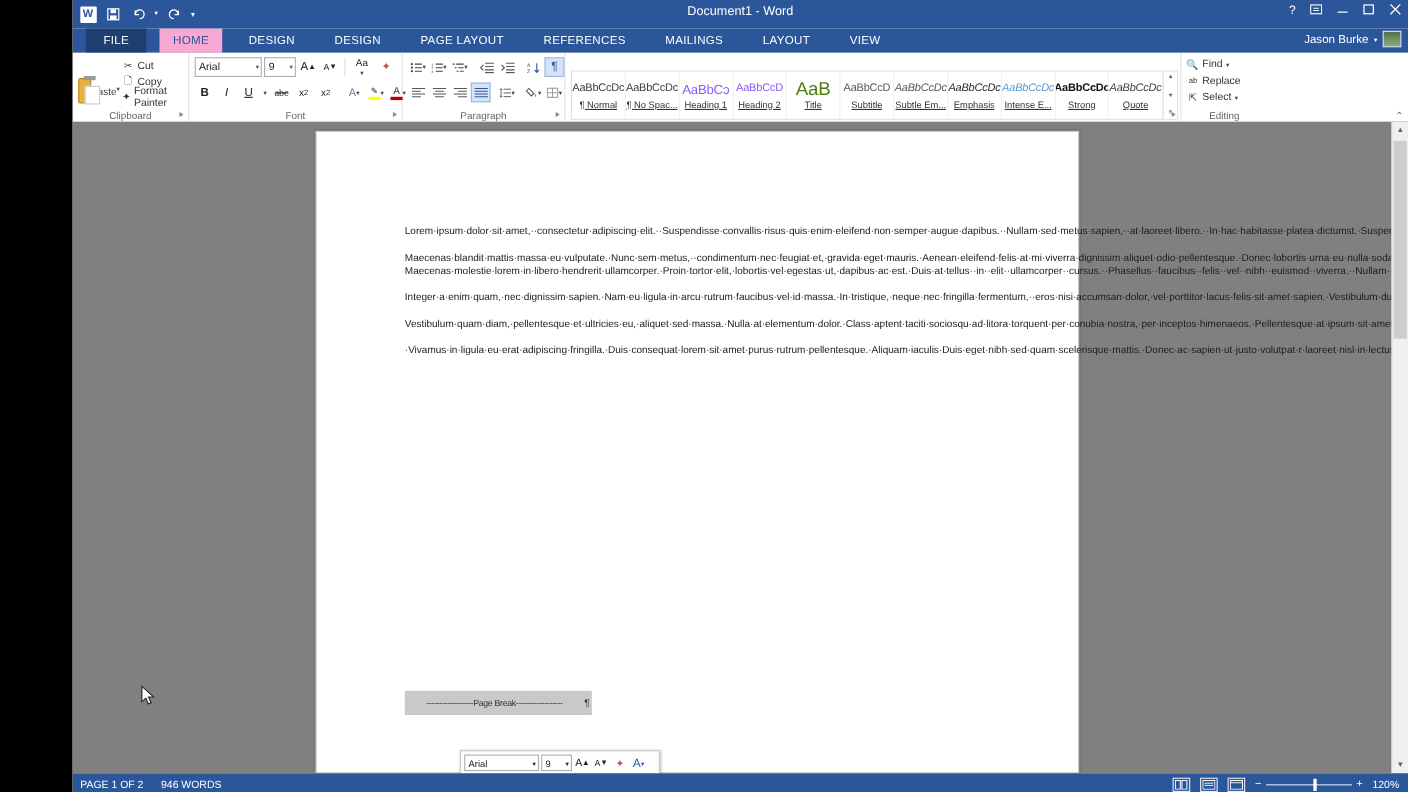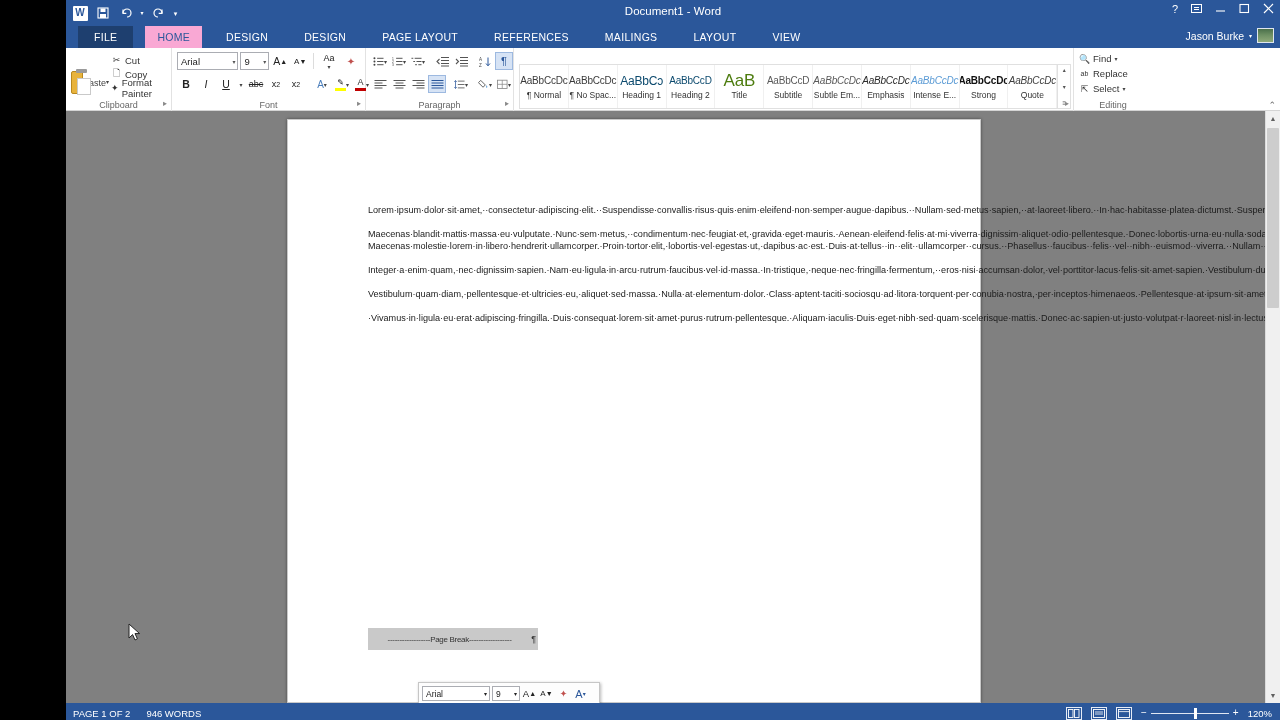--- a/index.html
+++ b/index.html
@@ -149,21 +149,21 @@
     min-width: 18px; height: 18px;
     display: flex; align-items: center; justify-content: center;
     font-size: 10.5px; color: #222; border: 1px solid transparent;
     padding: 0 1px;
   }
   .btn.wide { min-width: 22px; flex-direction: column; }
   .btn.active { background: #d6e3f5; border-color: #9db9e0; }
   .sep { width: 1px; height: 16px; background: #dcdcdc; margin: 0 2px; }
   .sup { font-size: 7px; vertical-align: super; }
   .sub { font-size: 7px; vertical-align: sub; }
-  .strike { text-decoration: line-through; font-size: 9px; }
+  .strike { text-decoration: line-through; font-size: 9px; font-family: Liberation Serif, serif; }
   .ul-u { text-decoration: underline; }
   .caret-sm { font-size: 6px; color: #444; margin-left: 0px; }
   .hl-bar { display:block; width: 11px; height: 3px; background: #ffff00; margin-top: 1px; }
   .fc-bar { display:block; width: 11px; height: 3px; background: #c00000; margin-top: 1px; }
 
   
   .paragrp { width: 148px; }
   .p-row { display: flex; align-items: center; gap: 1px; height: 20px; }
 
   
@@ -177,23 +177,23 @@
     width: 50px; border-right: 1px solid #f0f0f0;
     display: flex; flex-direction: column; align-items: center; justify-content: center;
     overflow: hidden;
   }
   .style-preview {
     font-size: 10px; color: #3b3b3b; white-space: nowrap;
     line-height: 14px; letter-spacing: -.2px;
   }
   .style-name {
     font-size: 8.5px; color: #333; white-space: nowrap;
-    margin-top: 2px; overflow: hidden; max-width: 48px; text-align: center;
-  }
-  .sp-heading { color: #0c4a6e; font-size: 12px; }
+    margin-top: 2px; overflow: hidden; max-width: 48px; text-align: center; text-decoration: underline;
+  }
+  .sp-heading { color: #8b5cf6; font-size: 12px; }
   .sp-title { color: #4d7c0f; font-size: 17px; }
   .sp-subtitle { color: #5a5a5a; }
   .sp-subtleem { font-style: italic; color: #5a5a5a; }
   .sp-emphasis { font-style: italic; color: #2b2b2b; }
   .sp-intense { font-style: italic; color: #5b9bd5; }
   .sp-strong { font-weight: bold; color: #111; }
   .sp-quote { font-style: italic; color: #404040; }
   .gallery-scroll {
     width: 13px; display: flex; flex-direction: column;
     justify-content: space-between; align-items: center;

